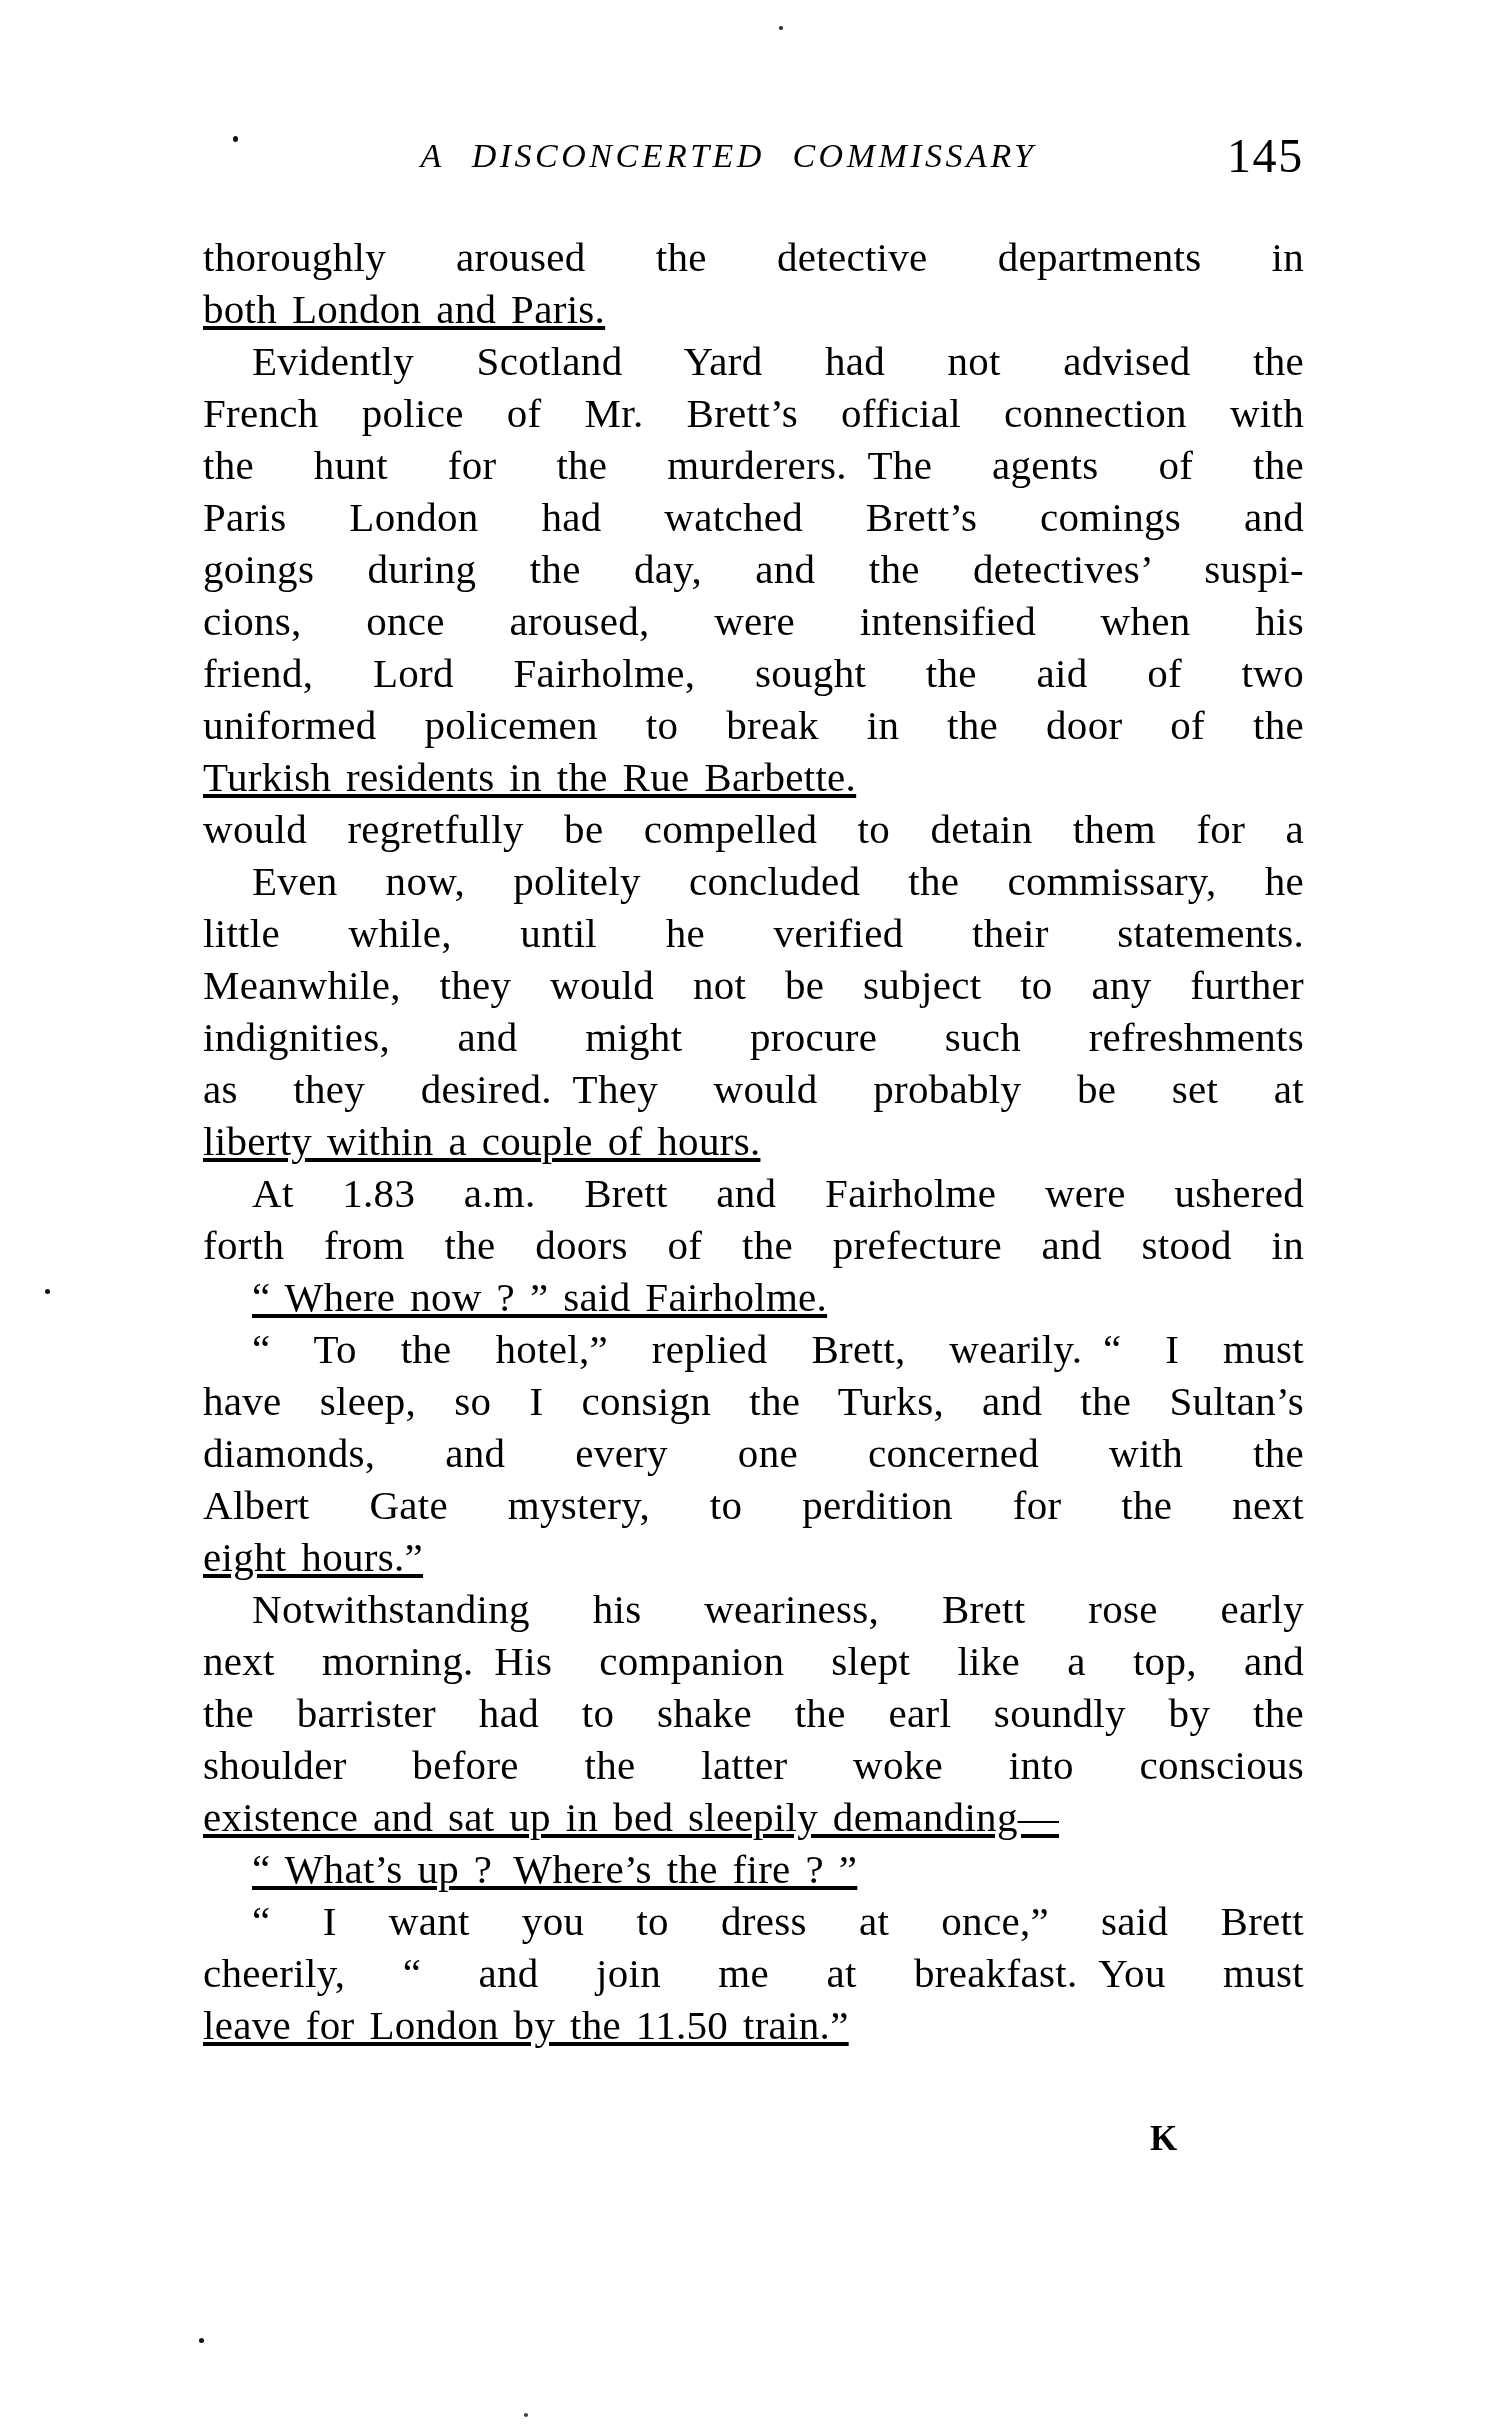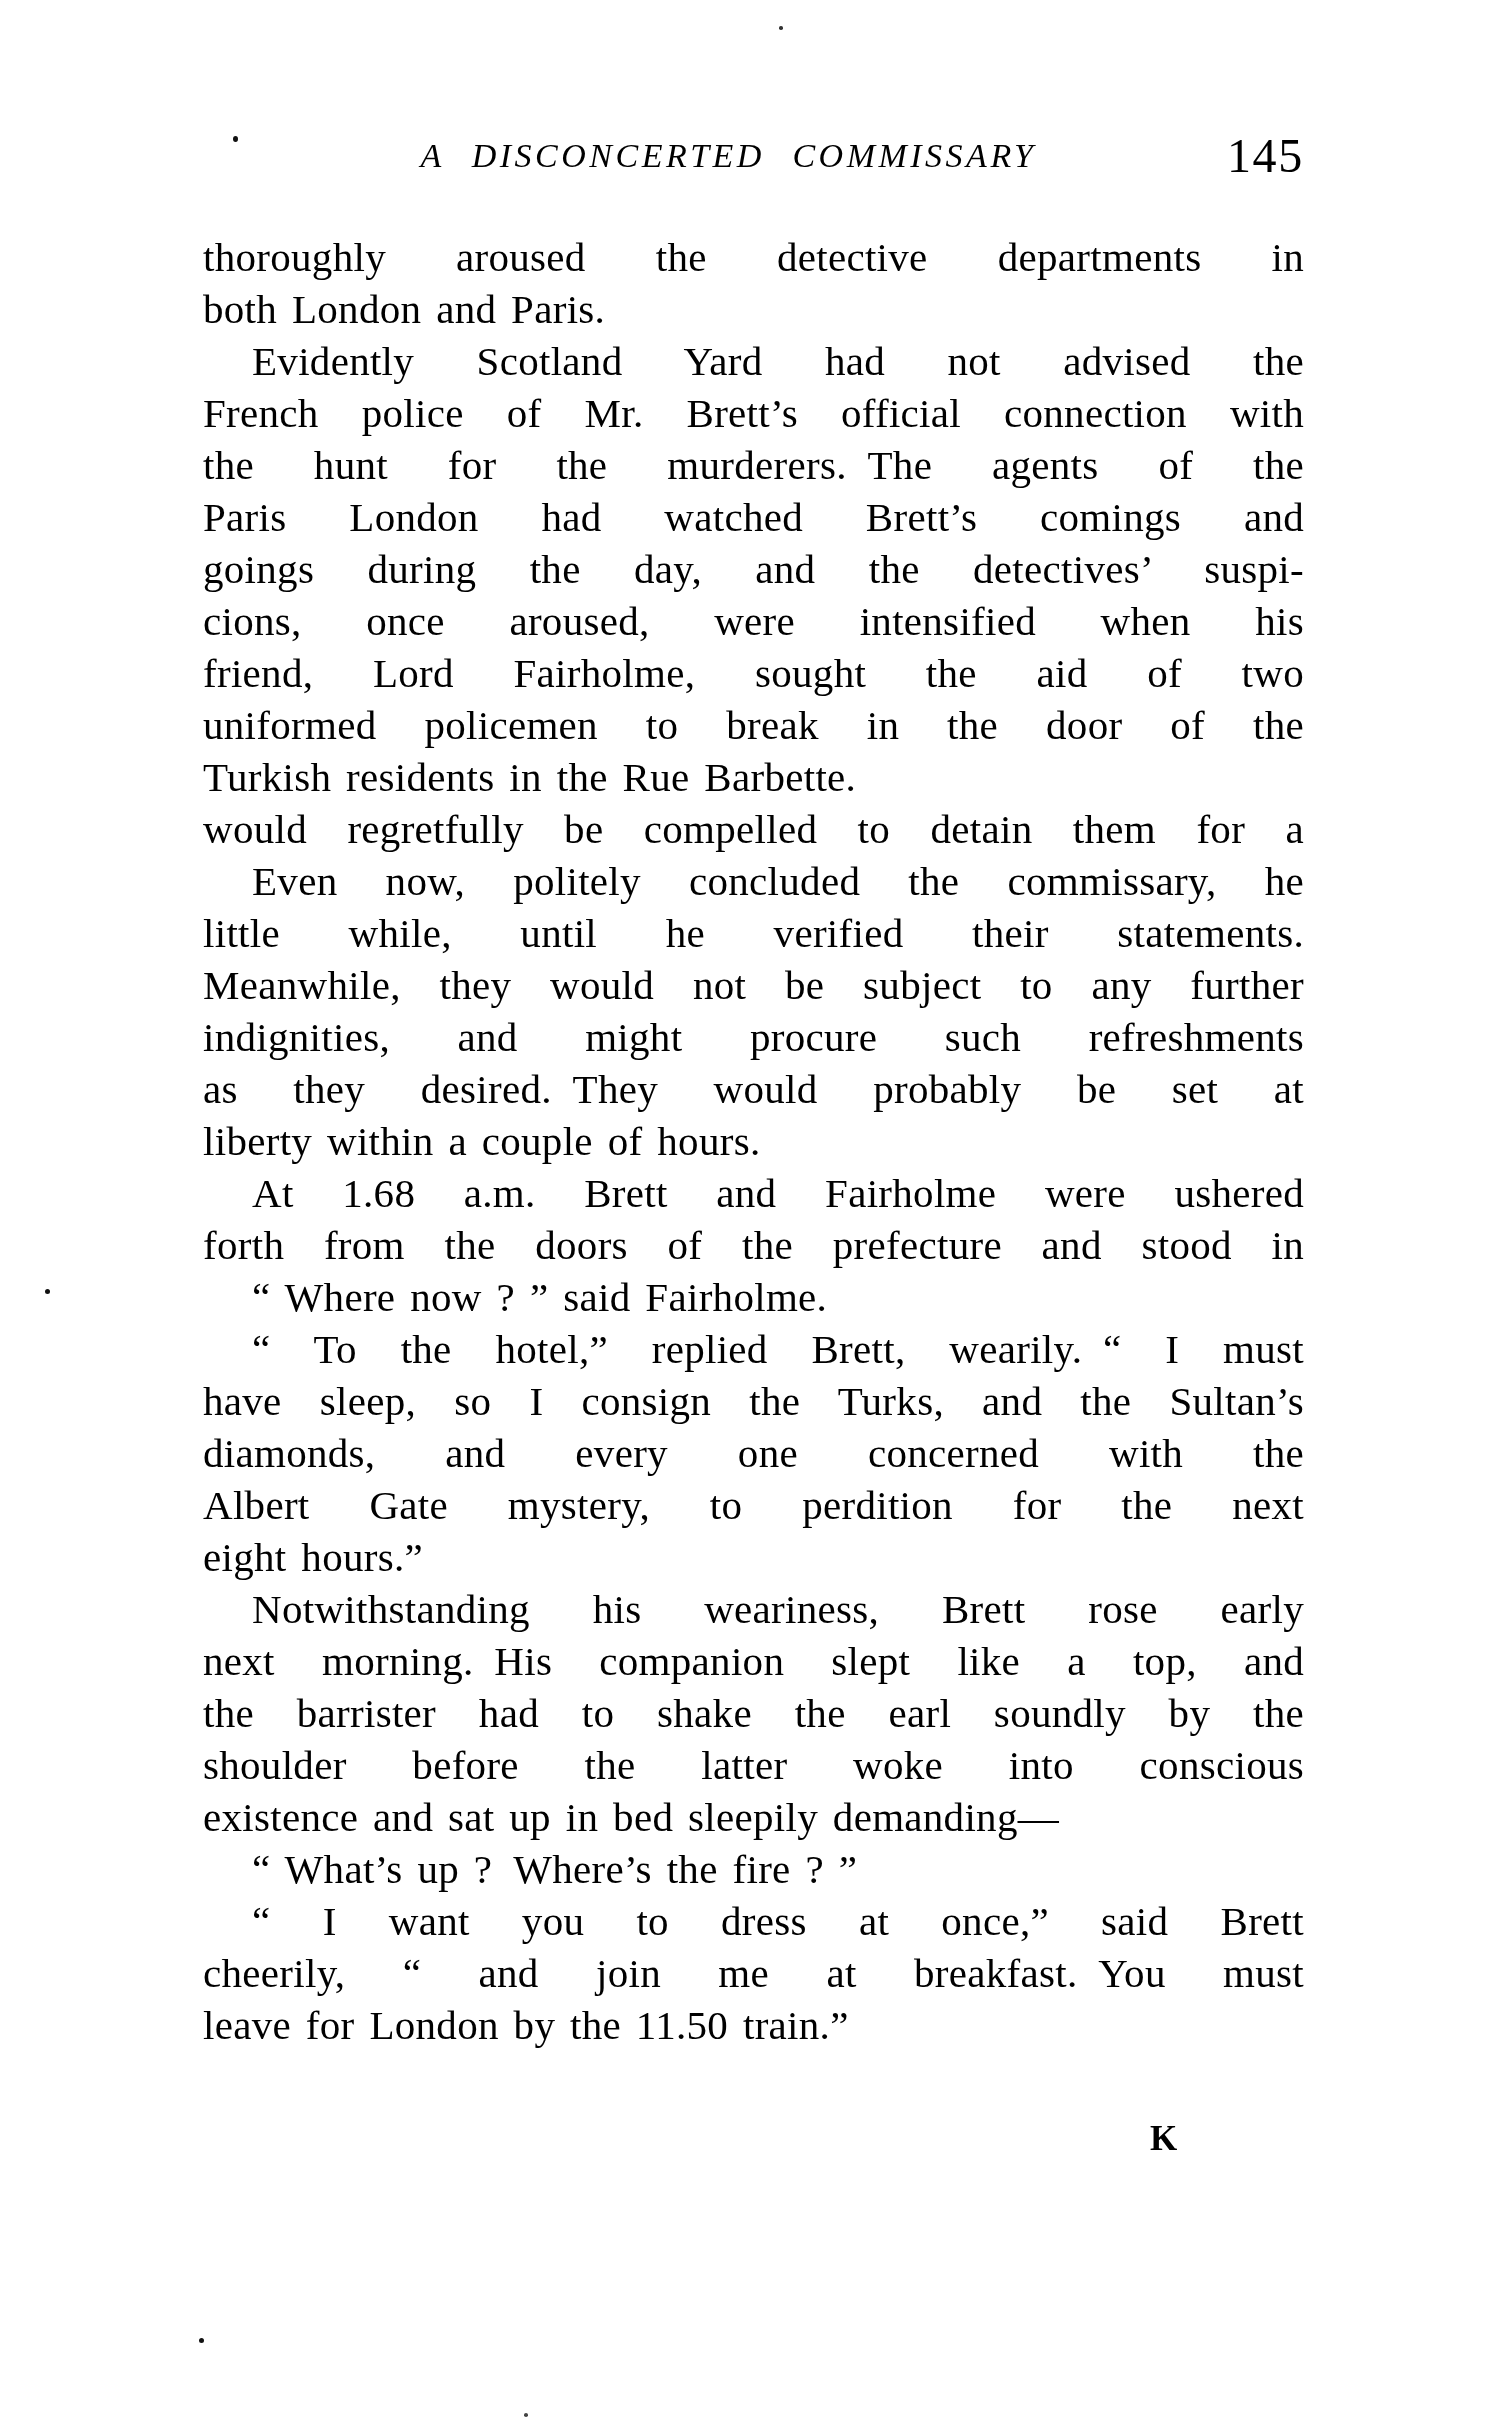--- a/index.html
+++ b/index.html
@@ -49,20 +49,21 @@
   }
   .ln {
     text-align: justify;
     text-align-last: justify;
     height: 52px;
     margin-left: 36px;
   }
   .ln.e {
     text-align: center;
     text-align-last: left;
+    text-decoration: underline;
   }
   .ln.ind { text-indent: 49px; }
 
   
   .sig {
     position: absolute;
     left: 1150px; top: 2119px;
     font-size: 35px;
     font-weight: bold;
     letter-spacing: 0;
@@ -102,21 +103,21 @@
     <div class="ln">friend, Lord Fairholme, sought the aid of two</div>
     <div class="ln">uniformed policemen to break in the door of the</div>
     <div class="ln e">Turkish residents in the Rue Barbette.</div>
     <div class="ln">would regretfully be compelled to detain them for a</div>
     <div class="ln ind">Even now, politely concluded the commissary, he</div>
     <div class="ln">little while, until he verified their statements.</div>
     <div class="ln">Meanwhile, they would not be subject to any further</div>
     <div class="ln">indignities, and might procure such refreshments</div>
     <div class="ln">as they desired. They would probably be set at</div>
     <div class="ln e">liberty within a couple of hours.</div>
-    <div class="ln ind">At 1.68 a.m. Brett and Fairholme were ushered</div>
+    <div class="ln ind">At 1.83 a.m. Brett and Fairholme were ushered</div>
     <div class="ln">forth from the doors of the prefecture and stood in</div>
     <div class="ln e ind">“ Where now ? ” said Fairholme.</div>
     <div class="ln ind">“ To the hotel,” replied Brett, wearily. “ I must</div>
     <div class="ln">have sleep, so I consign the Turks, and the Sultan’s</div>
     <div class="ln">diamonds, and every one concerned with the</div>
     <div class="ln">Albert Gate mystery, to perdition for the next</div>
     <div class="ln e">eight hours.”</div>
     <div class="ln ind">Notwithstanding his weariness, Brett rose early</div>
     <div class="ln">next morning. His companion slept like a top, and</div>
     <div class="ln">the barrister had to shake the earl soundly by the</div>

